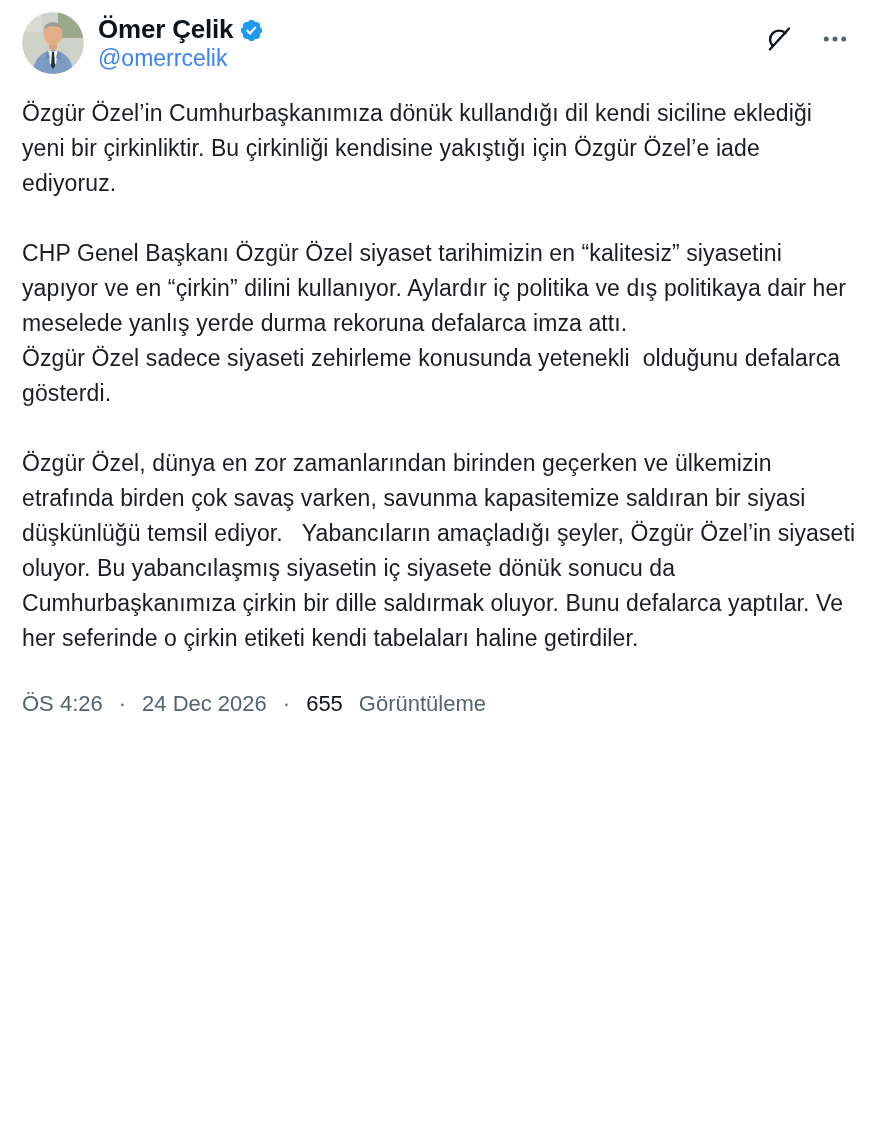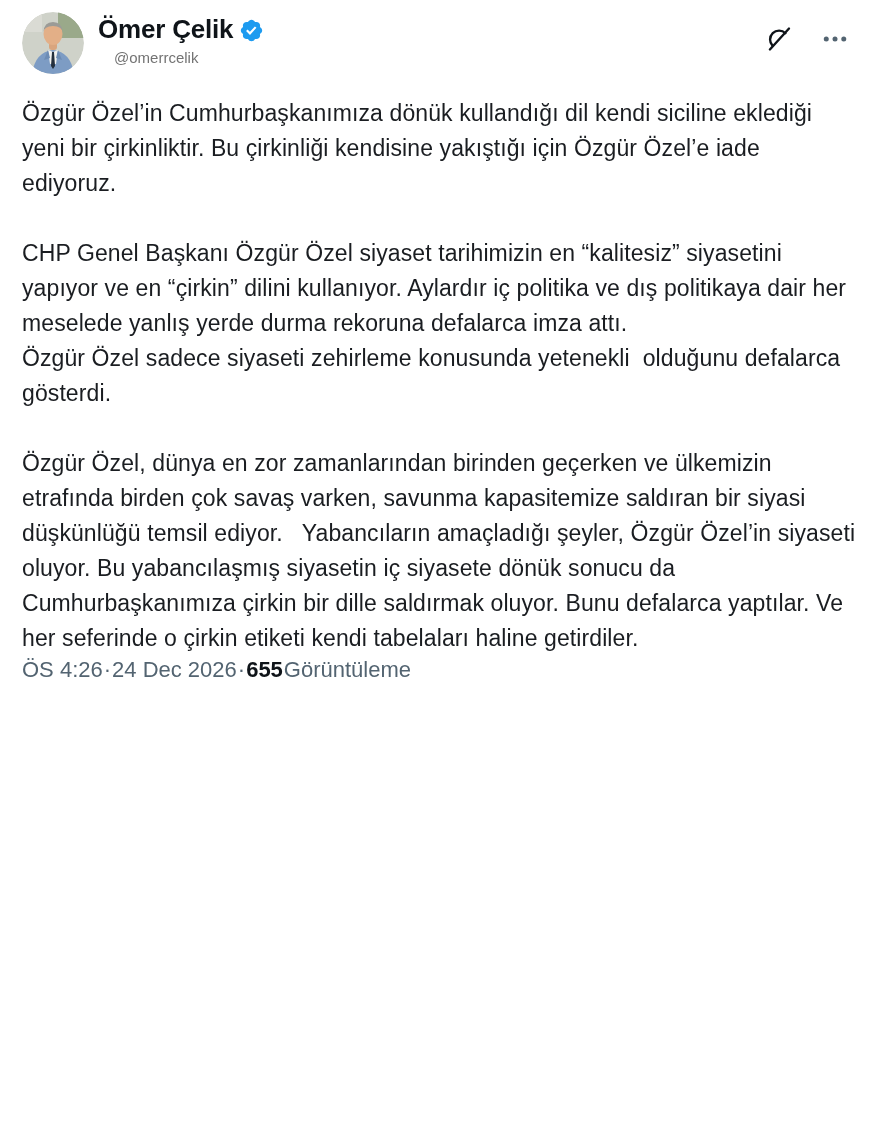--- a/index.html
+++ b/index.html
@@ -48,24 +48,23 @@
     line-height: 30px;
     letter-spacing: -0.2px;
     color: #0f1419;
   }
   .verified {
     width: 25px;
     height: 25px;
     margin-top: 2px;
   }
   .handle {
-    font-size: 15px;
+    font-size: 23px;
     line-height: 28px;
-    color: #737373;
-    margin-left: 16px;
+    color: #3b82f6;
   }
   .header-spacer { flex: 1 1 auto; }
   .header-actions {
     display: flex;
     align-items: center;
     gap: 18px;
     padding-top: 8px;
     padding-right: 4px;
   }
   .icon-btn {
@@ -85,31 +84,32 @@
     letter-spacing: 0.1px;
     color: #1a1d21;
   }
   .tweet-body p {
     margin: 0 0 35px 0;
     white-space: pre-wrap;
   }
   .tweet-body p:last-child { margin-bottom: 0; }
   
   .footer {
+    margin-top: 34px;
     font-size: 22px;
     line-height: 28px;
     color: #536471;
     display: flex;
     align-items: flex-start;
-    gap: 1px;
+    gap: 16px;
     white-space: nowrap;
   }
   .views-count {
     color: #0f1419;
-    font-weight: 700;
+    font-weight: 400;
   }
 </style>
 </head>
 <body>
 
 <div class="tweet-card">
 
   <div class="header">
 
     <div class="avatar">

